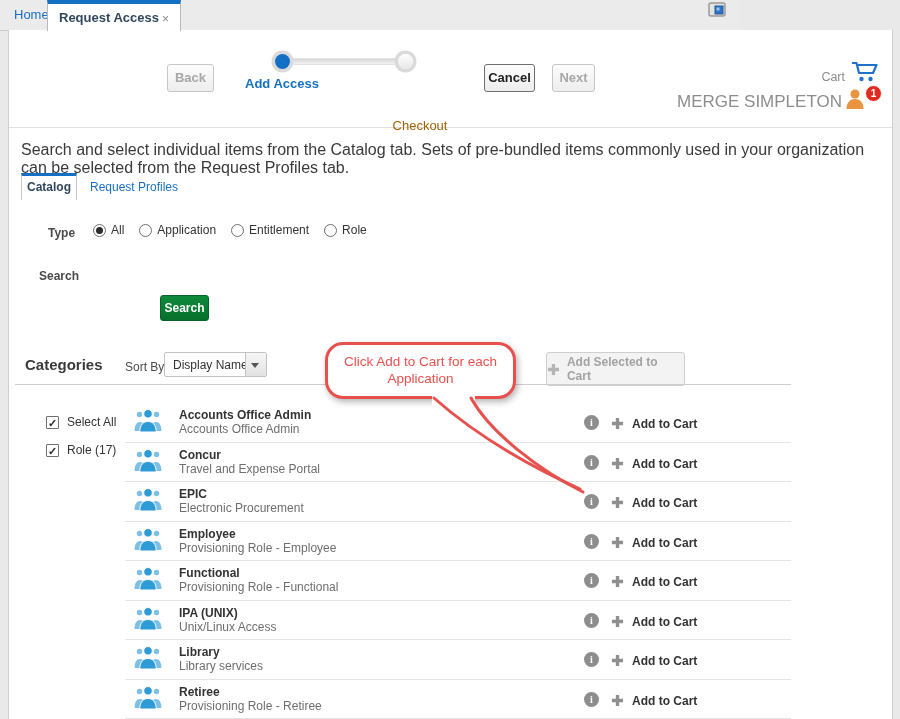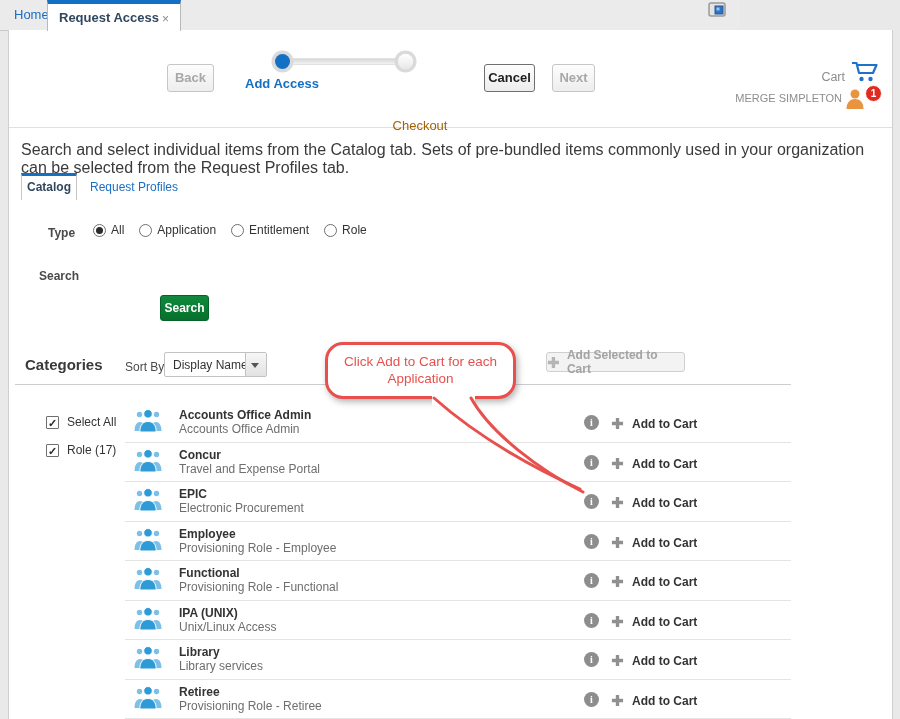--- a/index.html
+++ b/index.html
@@ -26,21 +26,21 @@
   #btn-next{left:543px;top:34px;width:43px;}
   #track{position:absolute;left:278px;top:28px;width:114px;height:7px;border-radius:4px;background:linear-gradient(#d7d7d7,#f2f2f2);border:1px solid #e2e2e2;}
   .dot{position:absolute;width:15px;height:15px;border-radius:50%;box-shadow:0 0 0 3.5px #dadada;}
   #dot1{left:266px;top:24px;background:#1470c4;}
   #dot2{left:389px;top:24px;background:linear-gradient(#ffffff,#e7e7e7);}
   .step-label{position:absolute;top:46px;width:110px;text-align:center;font-size:13px;}
   #lbl-step1{left:218px;font-weight:bold;color:#1470c4;}
   #lbl-step2{left:356px;color:#a16207;margin-top:42px;}
   #cart-label{position:absolute;right:47px;top:40px;font-size:12.5px;color:#8d8d8d;cursor:pointer;}
   #cart-icon{position:absolute;right:13px;top:30px;cursor:pointer;}
-  #user-name{position:absolute;right:50px;top:62px;font-size:11px;color:#8d8d8d;}
+  #user-name{position:absolute;right:50px;top:62px;font-size:17px;color:#8d8d8d;}
   #user-icon{position:absolute;right:27px;top:58px;}
   #user-badge{position:absolute;right:10px;top:55px;width:17px;height:17px;border-radius:50%;background:#e02b20;border:1px solid #fff;color:#fff;font-size:10px;font-weight:bold;text-align:center;line-height:15px;}
 
   
   #intro{position:absolute;left:12px;top:111px;right:16px;font-size:16px;color:#3a3a3a;}
   #ctab-catalog{position:absolute;left:12px;top:143px;width:56px;height:27px;background:#fff;border-top:3px solid #1470c4;border-left:1px solid #c6c6c6;border-right:1px solid #c6c6c6;text-align:center;line-height:22px;font-size:12px;font-weight:bold;color:#31475e;cursor:pointer;z-index:2;}
   #ctab-profiles{position:absolute;left:81px;top:150px;font-size:12px;color:#1a6fc4;cursor:pointer;}
 
   
   .flabel{position:absolute;font-size:12px;font-weight:bold;color:#4a4a4a;}
@@ -53,21 +53,21 @@
   #search-input::placeholder{color:#a9a9a9;}
   #btn-search{position:absolute;left:151px;top:265px;width:49px;height:26px;background:linear-gradient(#0f8a3c,#07702c);border:1px solid #06632a;border-radius:3px;color:#fff;font-size:12px;font-weight:bold;text-align:center;line-height:24px;cursor:pointer;}
 
   
   #cat-title{position:absolute;left:16px;top:326px;font-size:15px;font-weight:bold;color:#3a3a3a;}
   #sortby-label{position:absolute;left:116px;top:330px;font-size:12px;color:#4a4a4a;}
   #sort-dd{position:absolute;left:155px;top:322px;width:103px;height:25px;border:1px solid #c2c2c2;border-radius:2px;background:#fff;cursor:pointer;}
   #sort-dd .val{position:absolute;left:8px;top:5px;font-size:12px;color:#333;}
   #sort-dd .arrow-btn{position:absolute;right:0;top:0;width:21px;height:23px;background:linear-gradient(#f6f6f6,#e2e2e2);border-left:1px solid #c2c2c2;}
   #sort-dd .tri{position:absolute;right:7px;top:10px;width:0;height:0;border-left:4px solid transparent;border-right:4px solid transparent;border-top:5px solid #555;}
-  #btn-addsel{position:absolute;left:537px;top:322px;width:139px;height:20px;background:#f3f3f3;border:1px solid #cfcfcf;border-radius:3px;display:flex;align-items:center;justify-content:center;gap:7px;color:#a3a3a3;font-size:12px;font-weight:bold;cursor:default;}
+  #btn-addsel{position:absolute;left:537px;top:322px;width:139px;height:34px;background:#f3f3f3;border:1px solid #cfcfcf;border-radius:3px;display:flex;align-items:center;justify-content:center;gap:7px;color:#a3a3a3;font-size:12px;font-weight:bold;cursor:default;}
   #cat-divider{position:absolute;left:6px;top:354px;width:776px;height:1px;background:#cdcdcd;}
 
   
   .chkrow{position:absolute;display:flex;align-items:center;gap:8px;font-size:12px;color:#333;}
   #chk-selectall{left:37px;top:385px;}
   #chk-role{left:37px;top:413px;}
   .cbox{width:13px;height:13px;border:1px solid #6f6f6f;border-radius:1px;background:#fff;font-size:11px;font-weight:bold;color:#2b2b2b;line-height:12px;text-align:center;cursor:pointer;}
 
   
   #rows{position:absolute;left:116px;top:373px;width:666px;z-index:1;}

